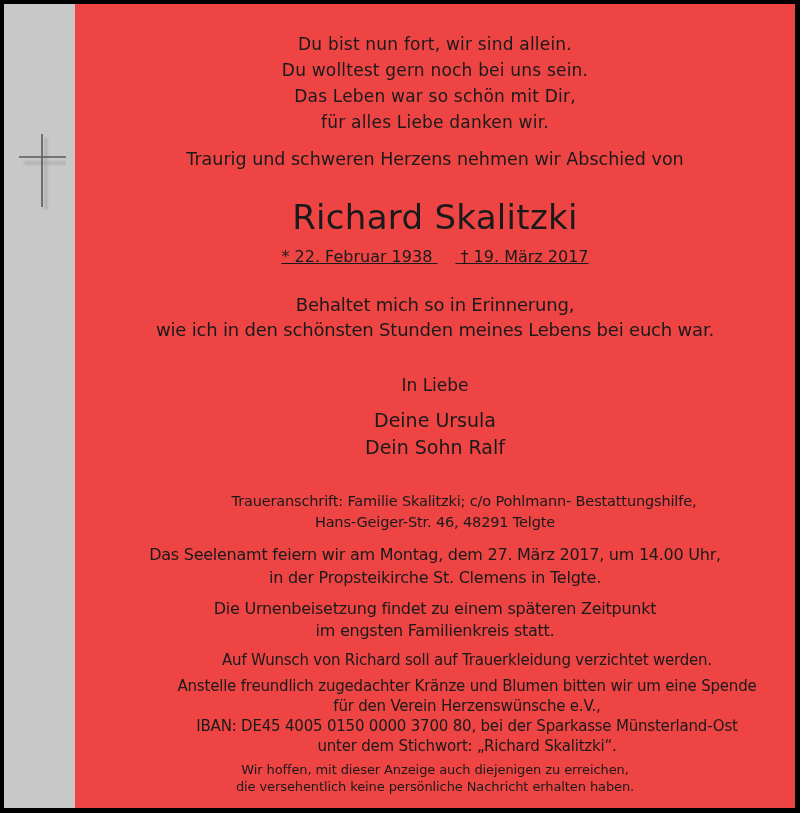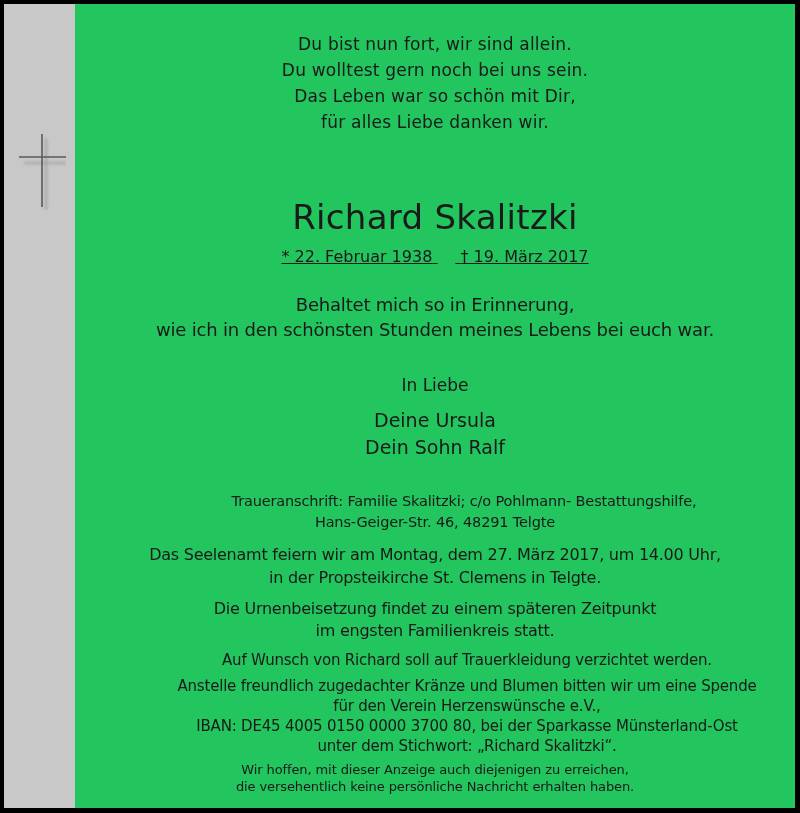--- a/index.html
+++ b/index.html
@@ -2,21 +2,21 @@
 <html><head>
   <meta charset="utf-8">
   <style>
     html, body { margin: 0; padding: 0; }
     body {
       width: 800px; height: 813px; background: #000; position: relative; overflow: hidden;
       font-family: "DejaVu Sans", sans-serif; color: #1a1a1a;
     }
     .frame {
       position: absolute; left: 4px; top: 4px; width: 791px; height: 804px;
-      background: #22c55e; overflow: hidden;
+      background: #ef4444; overflow: hidden;
     }
     .band {
       position: absolute; left: 0; top: 0; width: 71px; height: 100%;
       background: #c8c8c8;
     }
     .cross { position: absolute; left: 10px; top: 126px; width: 52px; height: 80px; }
     .content {
       position: absolute; left: 71px; top: 0; width: 720px; height: 100%;
       text-align: center;
     }
@@ -54,20 +54,21 @@
       </g>
     </svg>
   </div>
 
   <div class="content">
     <div class="line poem" style="top:30px;">Du bist nun fort, wir sind allein.</div>
     <div class="line poem" style="top:56px;">Du wolltest gern noch bei uns sein.</div>
     <div class="line poem" style="top:82px;">Das Leben war so schön mit Dir,</div>
     <div class="line poem" style="top:108px;">für alles Liebe danken wir.</div>
 
+    <div class="line intro" style="top:145px;">Traurig und schweren Herzens nehmen wir Abschied von</div>
 
     <div class="line name" style="top:193px;">Richard Skalitzki</div>
 
     <div class="line dates" style="top:243px;">
       <span>* 22. Februar 1938</span>
       <span style="display:inline-block;width:18px;"></span>
       <span>† 19. März 2017</span>
     </div>
 
     <div class="line quote" style="top:290px;">Behaltet mich so in Erinnerung,</div>

